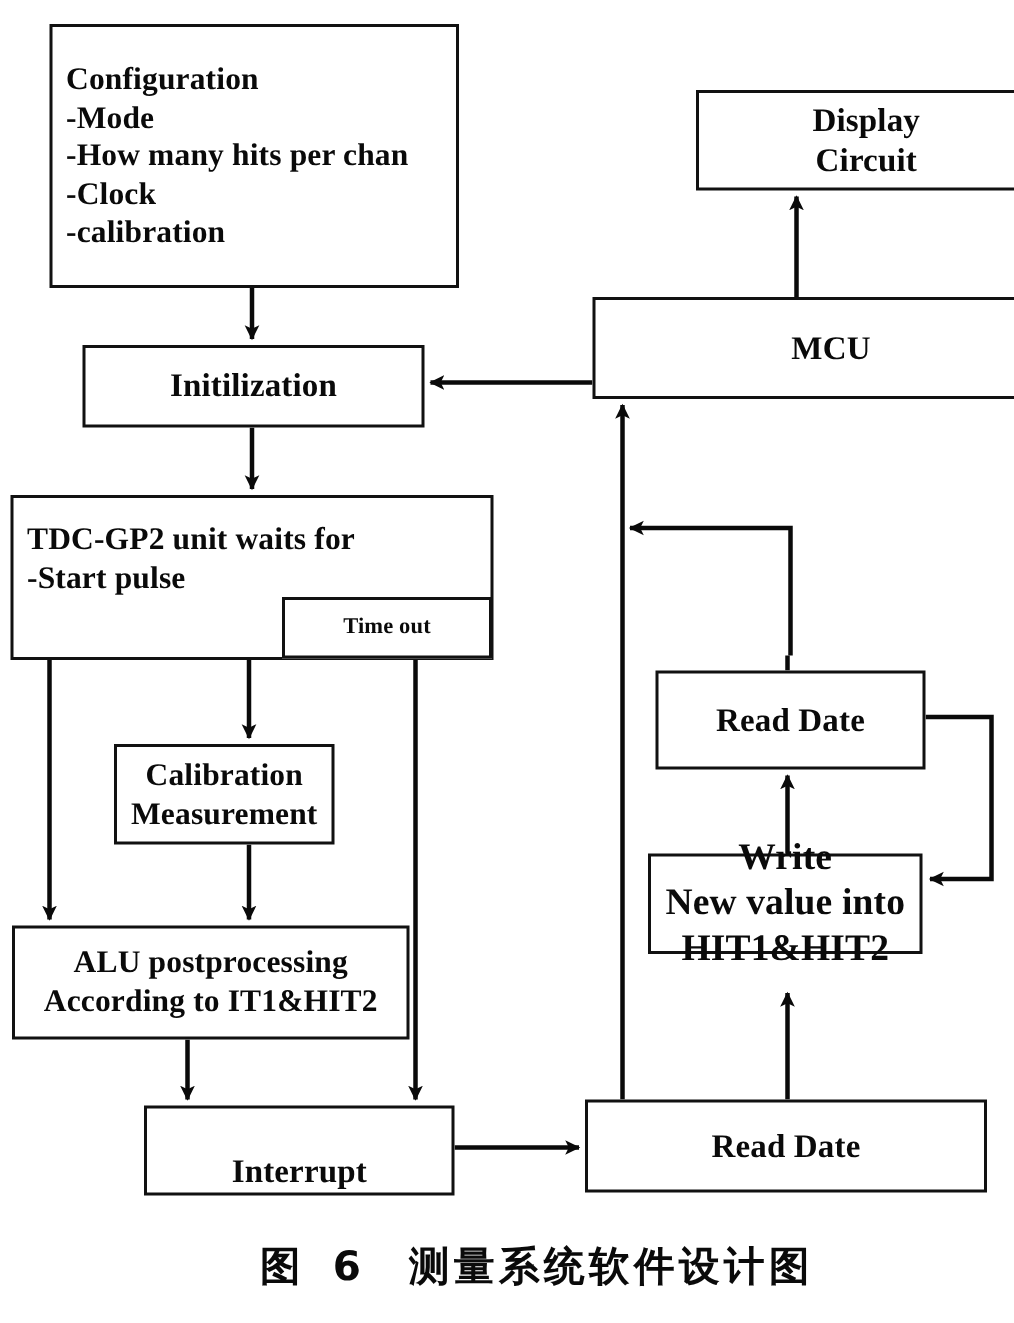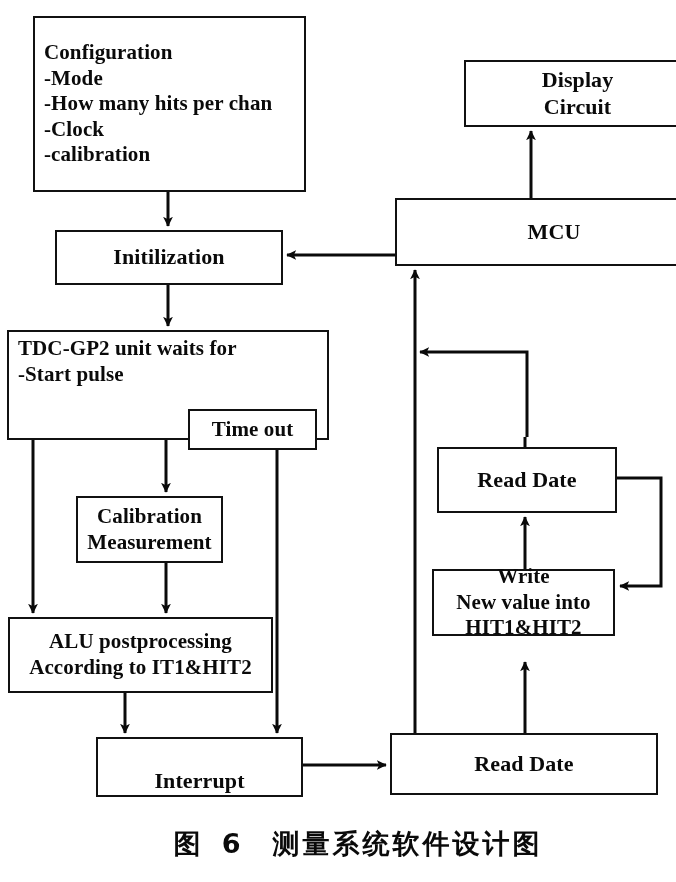--- a/index.html
+++ b/index.html
@@ -95,26 +95,26 @@
     <span class="ln">-Mode</span>
     <span class="ln">-How many hits per chan</span>
     <span class="ln">-Clock</span>
     <span class="ln">-calibration</span>
   </div>
 
   <div class="node center" style="left:55px;top:230px;width:228px;height:55px;font-size:22px;">
     <span class="ln">Initilization</span>
   </div>
 
-  <div class="node left" style="left:7px;top:330px;width:322px;height:110px;font-size:21px;justify-content:flex-start;padding-top:4px;">
+  <div class="node left" style="left:7px;top:330px;width:322px;height:110px;font-size:21px;justify-content:flex-start;padding-top:15px;">
     <span class="ln">TDC-GP2 unit waits for</span>
     <span class="ln">-Start pulse</span>
   </div>
 
-  <div class="node center" style="left:188px;top:409px;width:129px;height:41px;font-size:21px;z-index:4;">
+  <div class="node center" style="left:188px;top:398px;width:140px;height:41px;font-size:15px;z-index:4;">
     <span class="ln">Time out</span>
   </div>
 
   <div class="node center" style="left:76px;top:496px;width:147px;height:67px;font-size:21px;">
     <span class="ln">Calibration</span>
     <span class="ln">Measurement</span>
   </div>
 
   <div class="node center" style="left:8px;top:617px;width:265px;height:76px;font-size:21px;">
     <span class="ln">ALU postprocessing</span>
@@ -131,21 +131,21 @@
   </div>
 
   <div class="node center" style="left:395px;top:198px;width:318px;height:68px;font-size:22px;">
     <span class="ln">MCU</span>
   </div>
 
   <div class="node center" style="left:437px;top:447px;width:180px;height:66px;font-size:22px;">
     <span class="ln">Read Date</span>
   </div>
 
-  <div class="node center" style="left:432px;top:569px;width:183px;height:67px;font-size:21px;">
+  <div class="node center" style="left:432px;top:569px;width:183px;height:67px;font-size:25px;">
     <span class="ln">Write</span>
     <span class="ln">New value into</span>
     <span class="ln">HIT1&amp;HIT2</span>
   </div>
 
   <div class="node center" style="left:390px;top:733px;width:268px;height:62px;font-size:22px;">
     <span class="ln">Read Date</span>
   </div>
 
   <div class="caption">

